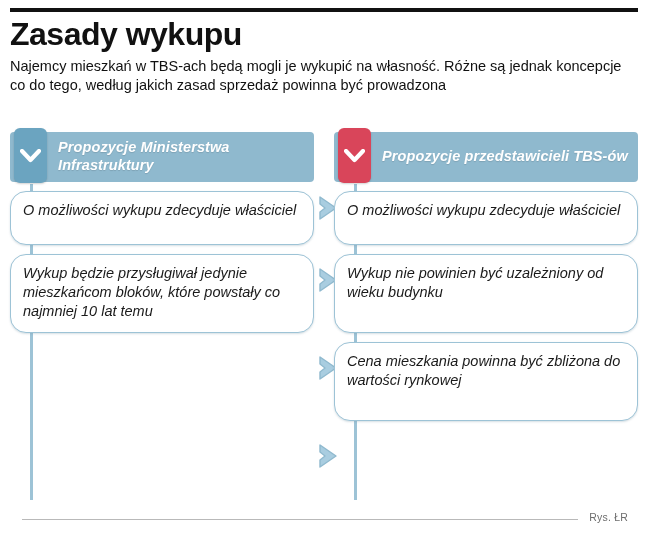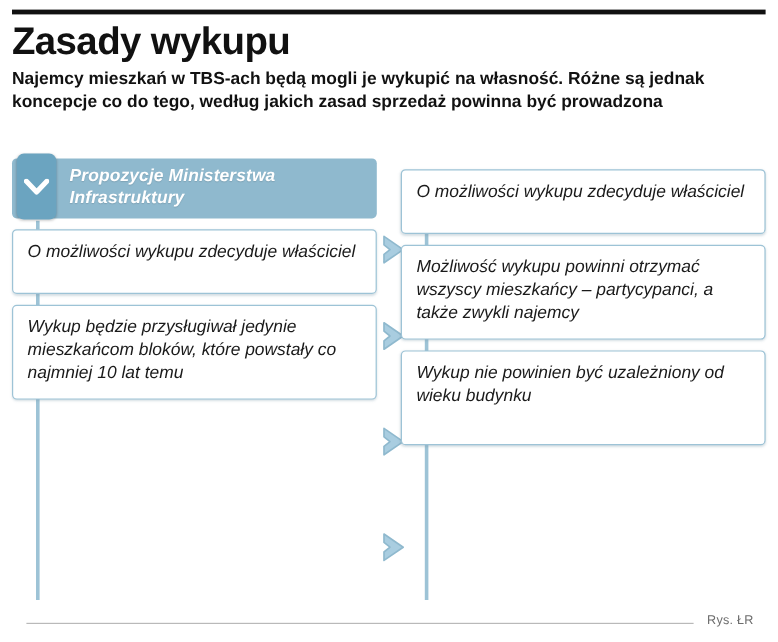--- a/index.html
+++ b/index.html
@@ -19,21 +19,21 @@
   }
 
   
   .head{position:absolute;left:10px;top:18px;width:628px;}
   .title{
     font-size:32px;font-weight:bold;color:#111111;
     letter-spacing:-0.5px;line-height:1.05;margin:0 0 5px 0;
     font-family:"Liberation Sans","DejaVu Sans",sans-serif;
   }
   .deck{
-    font-size:14.5px;font-weight:bold;color:#111111;
+    font-size:14.5px;font-weight:normal;color:#111111;
     line-height:1.33;margin:0;max-width:615px;
   }
 
   
   .cols{position:absolute;left:10px;top:132px;width:628px;height:372px;font-style:italic;}
   .col{position:absolute;top:0;width:304px;}
   .col-left{left:0;}
   .col-right{left:324px;}
 
   
@@ -65,21 +65,21 @@
     line-height:1.22;letter-spacing:.1px;
     text-shadow:0 1px 1px rgba(0,0,0,.12);
   }
 
   
   .rows{position:relative;margin-top:9px;}
   .box{
     position:relative;box-sizing:border-box;
     background:#ffffff;
     border:1.5px solid #9dc3d6;
-    border-radius:4px;
+    border-radius:16px;
     padding:9px 12px 9px 12px;
     margin-bottom:9px;
     box-shadow:0 1px 2px rgba(120,150,165,.30);
   }
   .box-text{
     font-size:14.5px;color:#1a1a1a;line-height:1.30;
     font-family:"Liberation Sans","DejaVu Sans",sans-serif;
   }
   .h2{height:54px;}
   .h3{height:79px;}
@@ -149,29 +149,37 @@
         </svg>
       </div>
       <div class="arr" style="top:248px;">
         <svg width="30" height="30" viewBox="0 0 30 30" aria-hidden="true">
           <path d="M6 4 L22 15 L6 26 L6 19 L11 15 L6 11 Z" fill="#a9cde0" stroke="#8fb9ce" stroke-width="1.4" stroke-linejoin="round"></path>
         </svg>
       </div>
     </div>
 
     <div class="col col-right">
+      <div class="colhead">
+        <div class="badge badge-red">
+          <svg width="21" height="14" viewBox="0 0 21 14" aria-hidden="true">
+            <path d="M2 2 L10.5 11 L19 2" fill="none" stroke="#ffffff" stroke-width="4.2" stroke-linecap="round" stroke-linejoin="round"></path>
+          </svg>
+        </div>
+        <div class="colhead-label">Propozycje przedstawicieli TBS-ów</div>
+      </div>
       <div class="rows">
         <div class="box h2">
           <div class="box-text">O możliwości wykupu zdecyduje właściciel</div>
         </div>
         <div class="box h3">
-          <div class="box-text">Możliwość wykupu powinni otrzymać wszyscy mieszkańcy – partycypanci, a także zwykli najemcy</div>
+          <div class="box-text">Wykup nie powinien być uzależniony od wieku budynku</div>
         </div>
         <div class="box h3">
-          <div class="box-text">Wykup nie powinien być uzależniony od wieku budynku</div>
+          <div class="box-text">Cena mieszkania powinna być zbliżona do wartości rynkowej</div>
         </div>
       </div>
     </div>
 
   </div>
 
   <div class="footrule"></div>
   <div class="credit">Rys. ŁR</div>
 
 </div>

